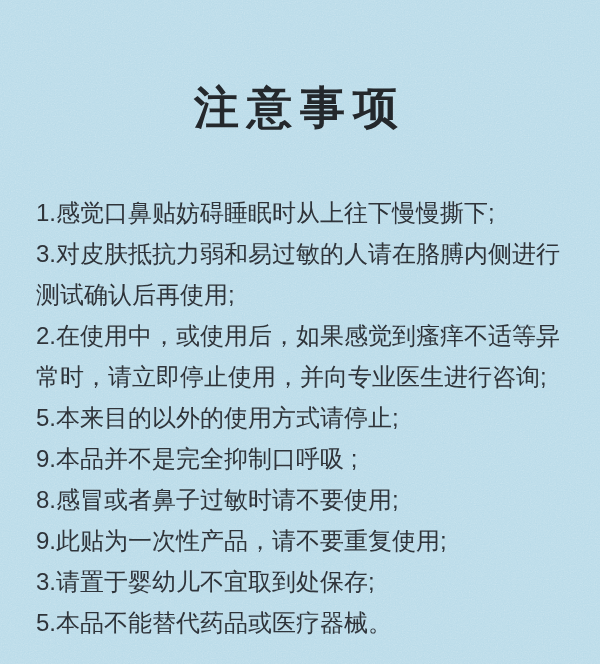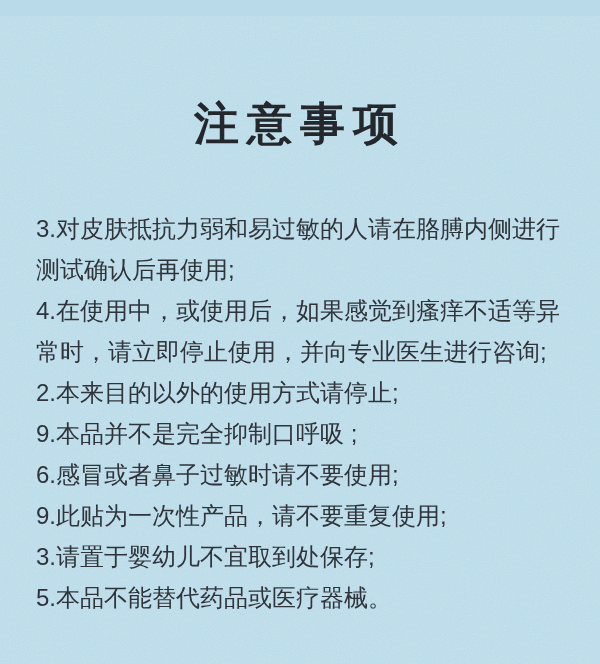--- a/index.html
+++ b/index.html
@@ -25,21 +25,21 @@
     width:600px;height:664px;
     opacity:.38;
     mix-blend-mode:overlay;
     pointer-events:none;
   }
   .content{
     position:relative;
     z-index:1;
   }
   .notice-title{
-    margin:16px;
+    margin:0;
     padding-top:84px;
     text-align:center;
     font-size:45px;
     line-height:48px;
     font-weight:900;
     letter-spacing:8px;
     color:var(--title-color);
   }
   .notice-list{
     margin-top:60px;
@@ -64,23 +64,24 @@
       <feTurbulence type="fractalNoise" baseFrequency="0.85" numOctaves="2" stitchTiles="stitch"></feTurbulence>
       <feColorMatrix type="saturate" values="0"></feColorMatrix>
     </filter>
     <rect width="100%" height="100%" filter="url(#grain)"></rect>
   </svg>
 
   <div class="content">
     <h1 class="notice-title">注意事项</h1>
 
     <div class="notice-list">
+        <p class="notice-item">1.感觉口鼻贴妨碍睡眠时从上往下慢慢撕下;</p>
         <p class="notice-item">3.对皮肤抵抗力弱和易过敏的人请在胳膊内侧进行测试确认后再使用;</p>
-        <p class="notice-item">4.在使用中，或使用后，如果感觉到瘙痒不适等异常时，请立即停止使用，并向专业医生进行咨询;</p>
-        <p class="notice-item">2.本来目的以外的使用方式请停止;</p>
+        <p class="notice-item">2.在使用中，或使用后，如果感觉到瘙痒不适等异常时，请立即停止使用，并向专业医生进行咨询;</p>
+        <p class="notice-item">5.本来目的以外的使用方式请停止;</p>
         <p class="notice-item">9.本品并不是完全抑制口呼吸 ;</p>
-        <p class="notice-item">6.感冒或者鼻子过敏时请不要使用;</p>
+        <p class="notice-item">8.感冒或者鼻子过敏时请不要使用;</p>
         <p class="notice-item">9.此贴为一次性产品，请不要重复使用;</p>
         <p class="notice-item">3.请置于婴幼儿不宜取到处保存;</p>
         <p class="notice-item">5.本品不能替代药品或医疗器械。</p>
       </div>
   </div>
 </div>
 
 </body></html>

